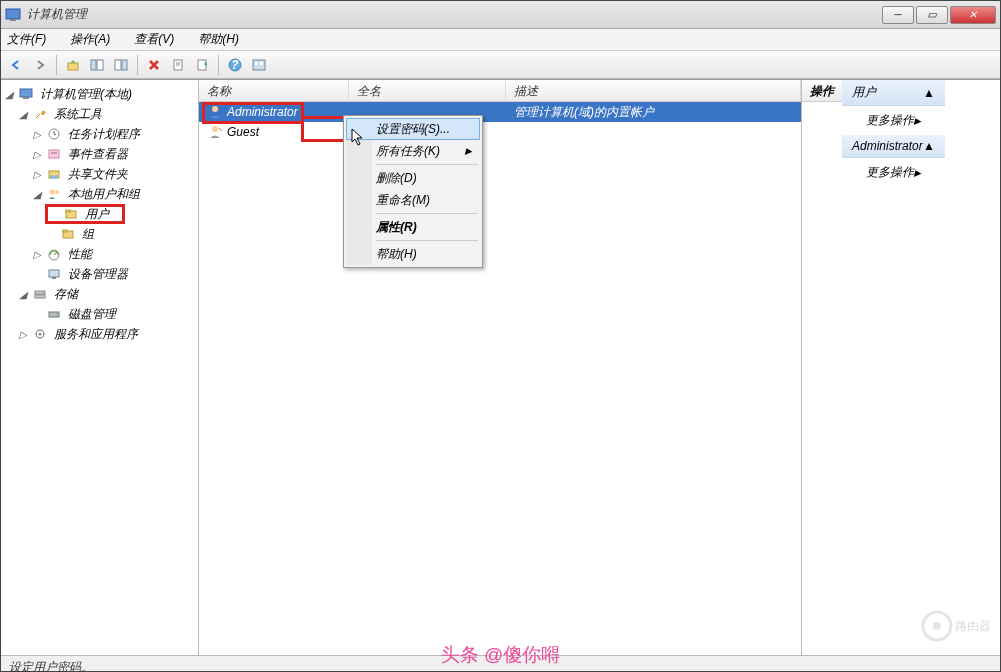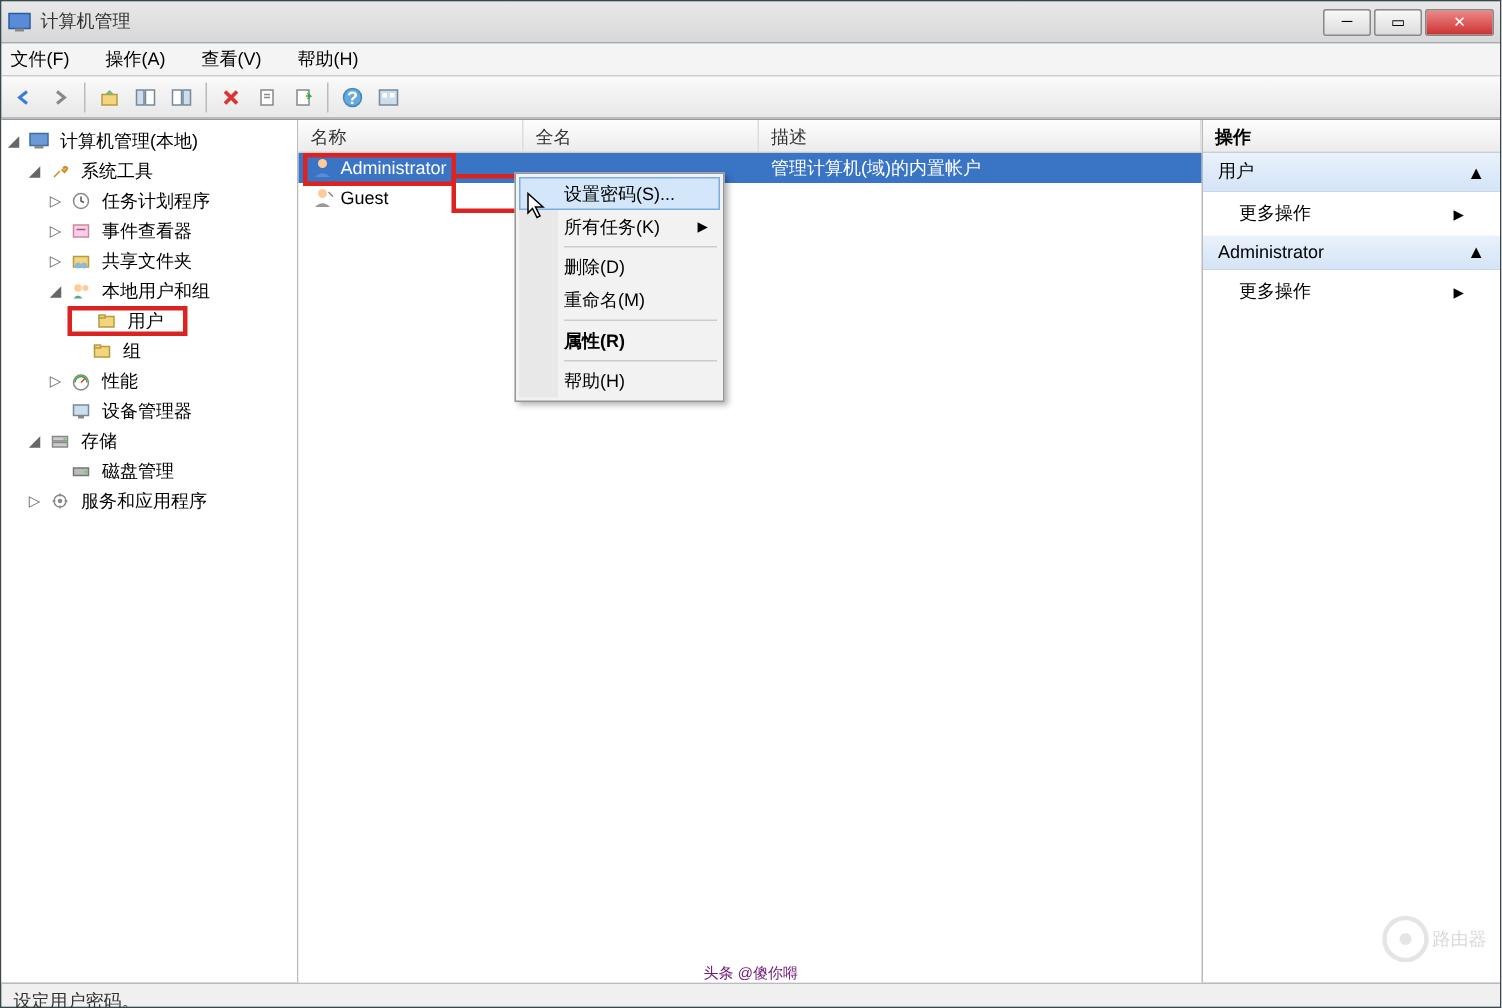--- a/index.html
+++ b/index.html
@@ -1,18 +1,18 @@
 <!DOCTYPE html>
 <html><head>
 <meta charset="utf-8">
 <style>
 * { box-sizing: border-box; margin: 0; padding: 0; font-family: "Microsoft YaHei", "Segoe UI", Tahoma, sans-serif; font-size: 12px; }
 body { background: #fff; width: 1001px; height: 672px; overflow: hidden; position: relative; }
 
-.window { width: 1001px; height: 672px; border: 1px solid #444; background: #7dd3fc; display: flex; flex-direction: column; }
+.window { width: 1001px; height: 672px; border: 1px solid #444; background: #0ea5e9; display: flex; flex-direction: column; font-style: italic; }
 
 .titlebar { height: 28px; background: linear-gradient(#e8e8e8, #d8d8d8); display: flex; align-items: center; padding: 0 4px; border-bottom: 1px solid #aaa; }
 .titlebar .title-icon { width: 16px; height: 16px; margin-right: 6px; }
 .titlebar .title-text { flex: 1; color: #333; }
 .win-btns { display: flex; }
 .win-btn { width: 32px; height: 18px; margin-left: 2px; border: 1px solid #888; background: linear-gradient(#f8f8f8,#dcdcdc); border-radius: 2px; display:flex; align-items:center; justify-content:center; font-size:10px; }
 .win-btn.close { background: linear-gradient(#e88,#c33); color:#fff; width: 46px; }
 
 .menubar { height: 22px; background: #f4f4f4; border-bottom: 1px solid #ccc; display: flex; align-items: center; padding: 0 6px; gap: 24px; }
 .menubar span { color: #000; }
@@ -46,31 +46,31 @@
 
 .context-menu { position: absolute; left: 303px; top: 113px; width: 140px; background: #f2f2f2; border: 1px solid #979797; box-shadow: 2px 2px 4px rgba(0,0,0,0.3); z-index: 10; padding: 2px; margin-left: 39px; }
 .context-menu .cm-gutter { position:absolute; left:2px; top:2px; bottom:2px; width:26px; background:#e8e8e8; }
 .context-item { height: 22px; display: flex; align-items: center; padding-left: 30px; position: relative; }
 .context-item.hover { background: #d4e7fa; border: 1px solid #78aee5; padding-left:29px; height:22px; }
 .context-sep { height: 1px; background: #ccc; margin: 2px 2px 2px 30px; }
 .context-item .sub-arrow { position:absolute; right:8px; font-size:9px; }
 
 .cursor { position:absolute; left:348px; top:128px; z-index:20; pointer-events:none; }
 
-.actions-panel { width: 198px; background: #fff; display: flex; flex-direction: column; }
+.actions-panel { width: 198px; background: #fff; display: flex; flex-direction: row; text-align: center; }
 .actions-header { height: 22px; background: linear-gradient(#fdfdfd,#ececec); border-bottom: 1px solid #ccc; padding: 3px 8px; font-weight: bold; }
 .actions-section { }
 .actions-section-title { background: linear-gradient(#eaf2fb,#d4e4f7); padding: 4px 10px; border-bottom: 1px solid #c8d8ea; display:flex; justify-content:space-between; align-items:center; }
 .actions-link { padding: 6px 24px; color: #000; display:flex; justify-content:space-between; align-items:center; }
 .actions-link .arrow { font-size:9px; }
 
 .statusbar { height: 16px; background: #f0f0f0; border-top: 1px solid #bbb; padding: 3px 8px; color: #333; }
 
 .watermark { position:absolute; right:10px; bottom:30px; opacity:0.25; font-size:20px; color:#666; display:flex; align-items:center; gap:2px; pointer-events:none; }
-.attribution { position:absolute; left:50%; bottom:16px; transform:translateX(-50%); font-size:10px; color:#701a75; pointer-events:none; }
+.attribution { position:absolute; left:50%; bottom:4px; transform:translateX(-50%); font-size:19px; color:#ec4899; pointer-events:none; }
 
 svg { display:block; }
 </style>
 </head>
 <body>
 
 <div class="window">
 
   <div class="titlebar">
     <span class="title-icon">

